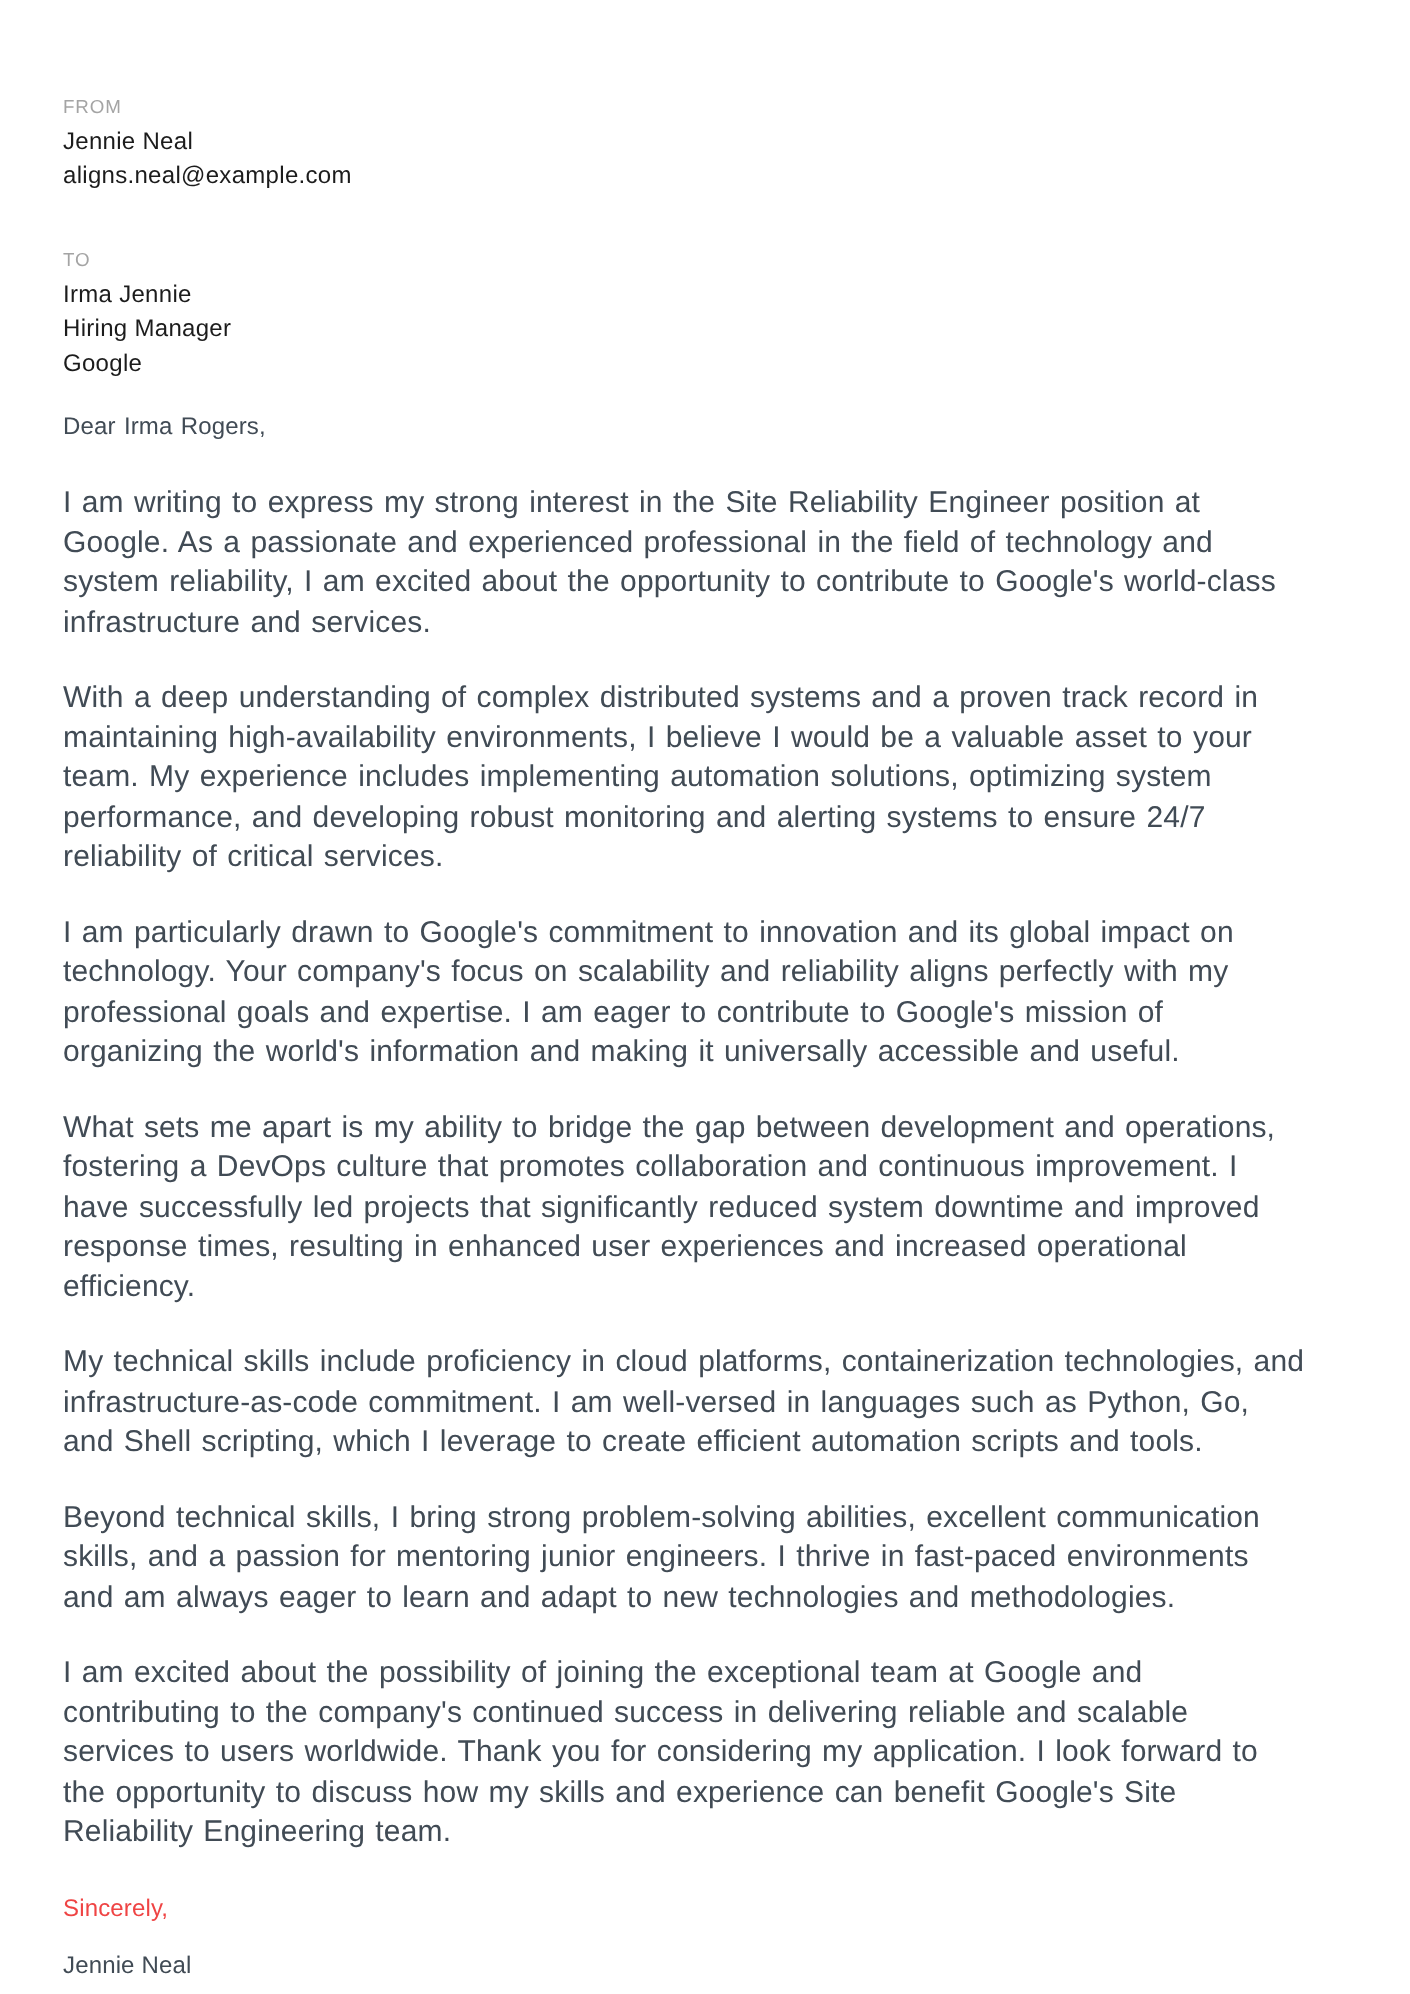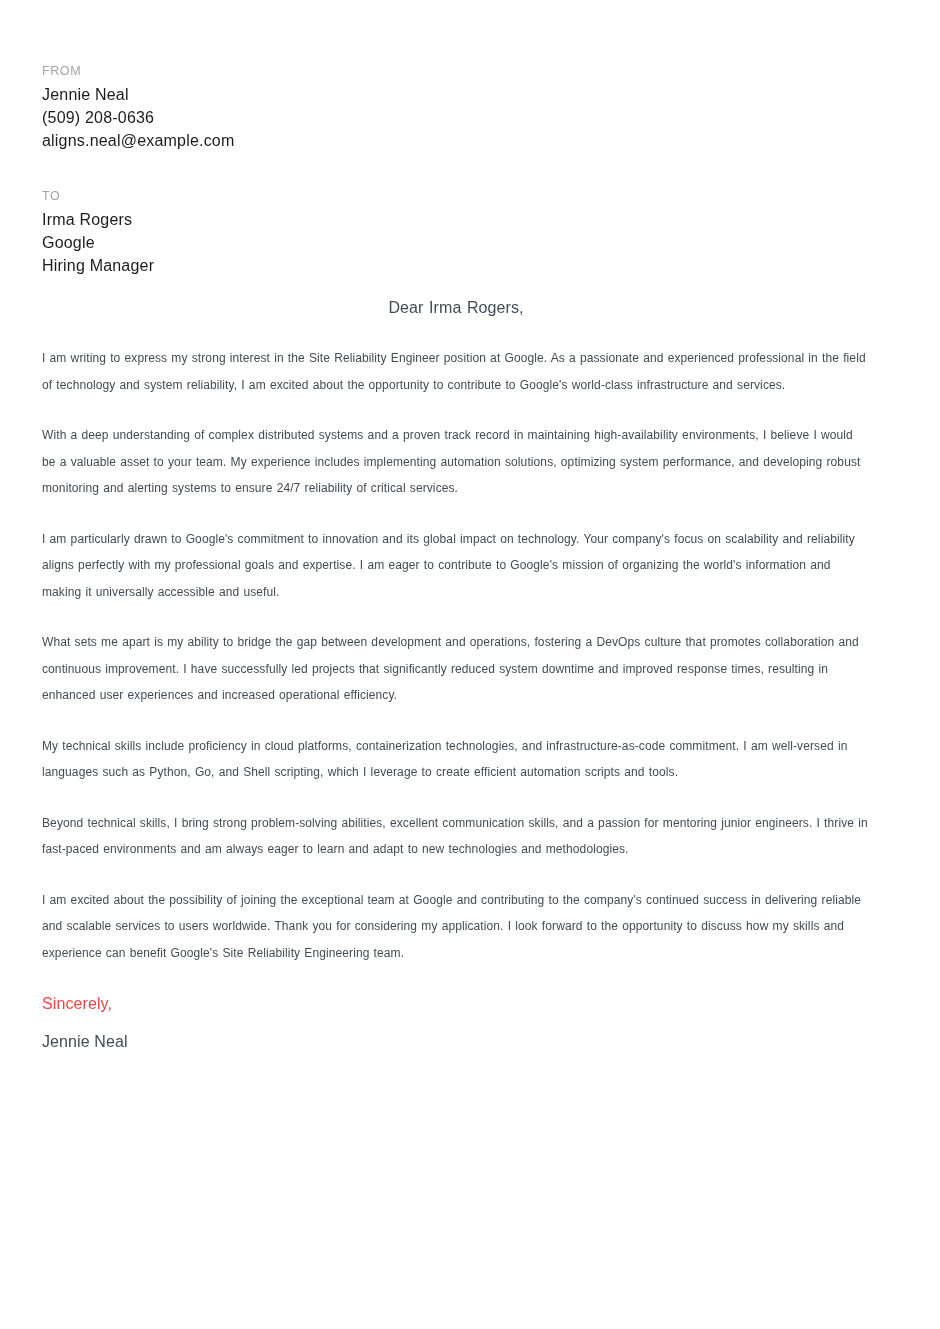--- a/index.html
+++ b/index.html
@@ -41,24 +41,23 @@
   .to-block {
     margin-bottom: 18px;
   }
   .greeting {
     font-size: 16px;
     line-height: 26px;
     color: #414b55;
     letter-spacing: 0.1px;
     word-spacing: 0.06em;
     margin-bottom: 2px;
-    text-align: center;
   }
   .body-paragraph {
-    font-size: 12px;
+    font-size: 20px;
     line-height: 26.5px;
     color: #414b55;
     letter-spacing: 0.1px;
     word-spacing: 0.06em;
     margin-top: 24px;
   }
   .closing {
     font-size: 16px;
     line-height: 26px;
     color: #ef4444;
@@ -75,29 +74,28 @@
 </style>
 </head>
 <body>
 
 <div class="page">
   <div class="letter">
 
     <div class="contact-block">
       <div class="section-label">FROM</div>
       <div class="contact-line">Jennie Neal</div>
-      <div class="contact-line">(509) 208-0636</div>
       <div class="contact-line">aligns.neal@example.com</div>
     </div>
 
     <div class="contact-block to-block">
       <div class="section-label">TO</div>
-      <div class="contact-line">Irma Rogers</div>
+      <div class="contact-line">Irma Jennie</div>
+      <div class="contact-line">Hiring Manager</div>
       <div class="contact-line">Google</div>
-      <div class="contact-line">Hiring Manager</div>
     </div>
 
     <div class="letter-body">
       <p class="greeting">Dear Irma Rogers,</p>
       <p class="body-paragraph">I am writing to express my strong interest in the Site Reliability Engineer position at Google. As a passionate and experienced professional in the field of technology and system reliability, I am excited about the opportunity to contribute to Google's world-class infrastructure and services.</p>
       <p class="body-paragraph">With a deep understanding of complex distributed systems and a proven track record in maintaining high-availability environments, I believe I would be a valuable asset to your team. My experience includes implementing automation solutions, optimizing system performance, and developing robust monitoring and alerting systems to ensure 24/7 reliability of critical services.</p>
       <p class="body-paragraph">I am particularly drawn to Google's commitment to innovation and its global impact on technology. Your company's focus on scalability and reliability aligns perfectly with my professional goals and expertise. I am eager to contribute to Google's mission of organizing the world's information and making it universally accessible and useful.</p>
       <p class="body-paragraph">What sets me apart is my ability to bridge the gap between development and operations, fostering a DevOps culture that promotes collaboration and continuous improvement. I have successfully led projects that significantly reduced system downtime and improved response times, resulting in enhanced user experiences and increased operational efficiency.</p>
       <p class="body-paragraph">My technical skills include proficiency in cloud platforms, containerization technologies, and infrastructure-as-code commitment. I am well-versed in languages such as Python, Go, and Shell scripting, which I leverage to create efficient automation scripts and tools.</p>
       <p class="body-paragraph">Beyond technical skills, I bring strong problem-solving abilities, excellent communication skills, and a passion for mentoring junior engineers. I thrive in fast-paced environments and am always eager to learn and adapt to new technologies and methodologies.</p>

